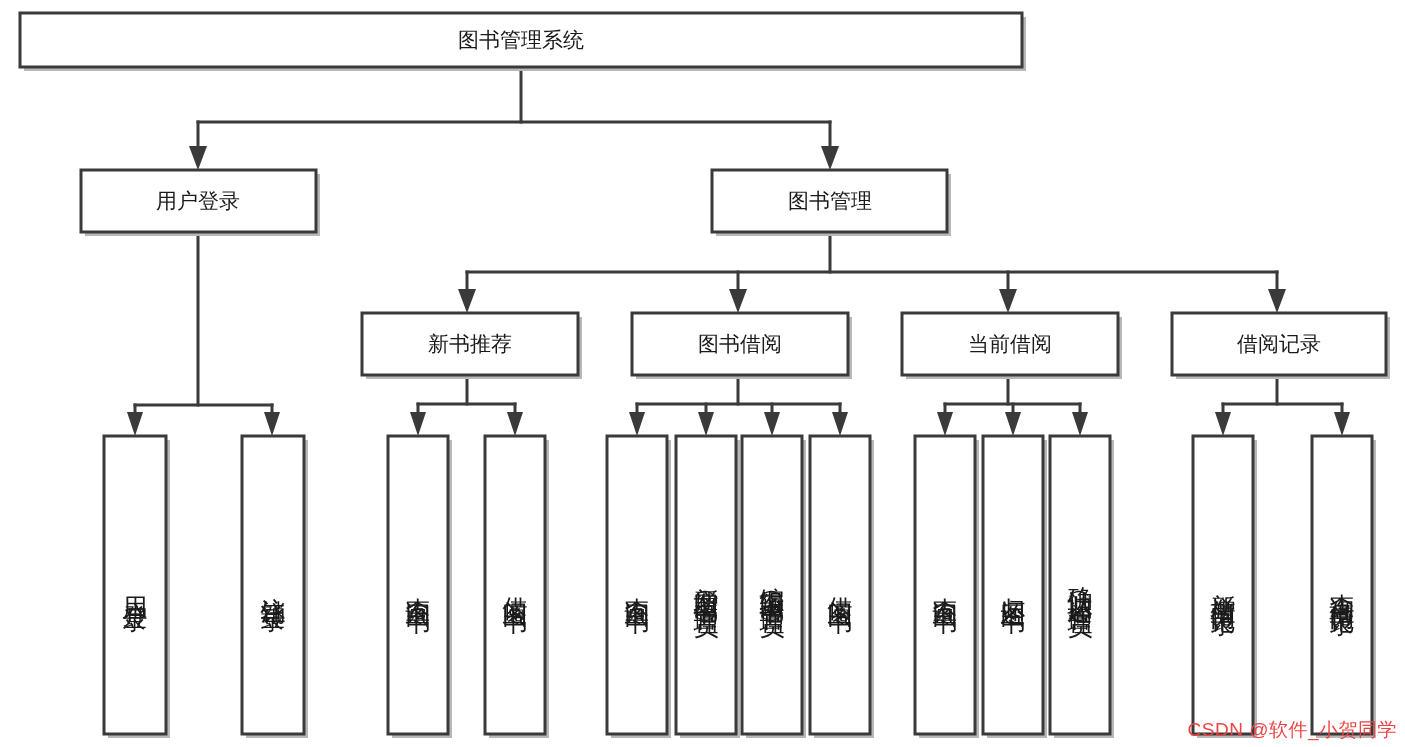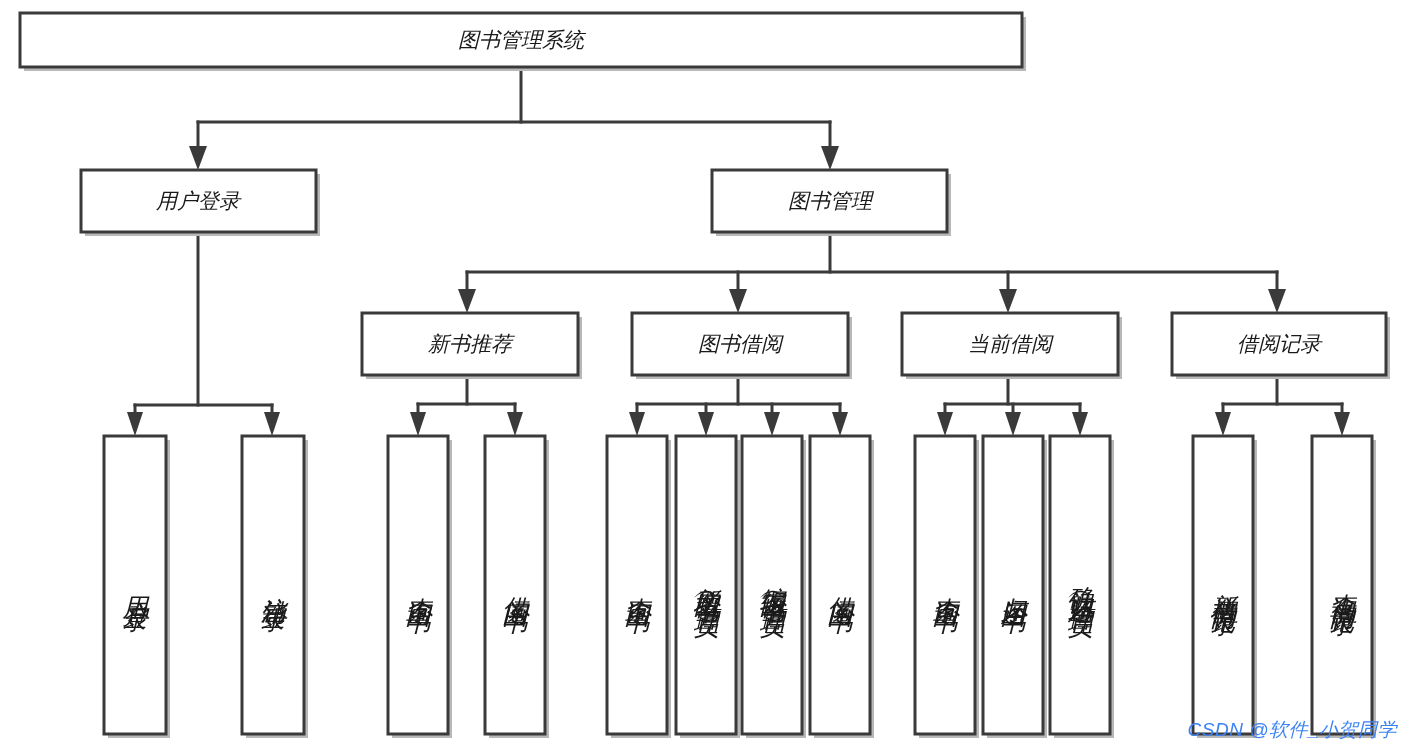--- a/index.html
+++ b/index.html
@@ -12,21 +12,20 @@
     height: 747px;
     font-family: "Liberation Sans", "DejaVu Sans", sans-serif;
     overflow: hidden;
     position: relative;
   }
   #diagram-root {
     position: absolute;
     left: 0; top: 0;
     width: 1405px;
     height: 747px;
-    font-style: italic;
   }
   svg#tree-svg {
     position: absolute;
     left: 0; top: 0;
     width: 1405px;
     height: 747px;
     display: block;
   }
   .node-box {
     fill: #ffffff;
@@ -71,21 +70,21 @@
     color: #1a1a1a;
     white-space: nowrap;
     text-align: center;
   }
   #watermark {
     position: absolute;
     right: 8px;
     bottom: 4px;
     font-family: "Liberation Sans", "DejaVu Sans", sans-serif;
     font-size: 19px;
-    color: #3b82f6;
+    color: #ef4444;
     letter-spacing: 0.5px;
     white-space: nowrap;
     pointer-events: none;
   }
 </style>
 </head>
 <body>
 
 <div id="diagram-root">
 

